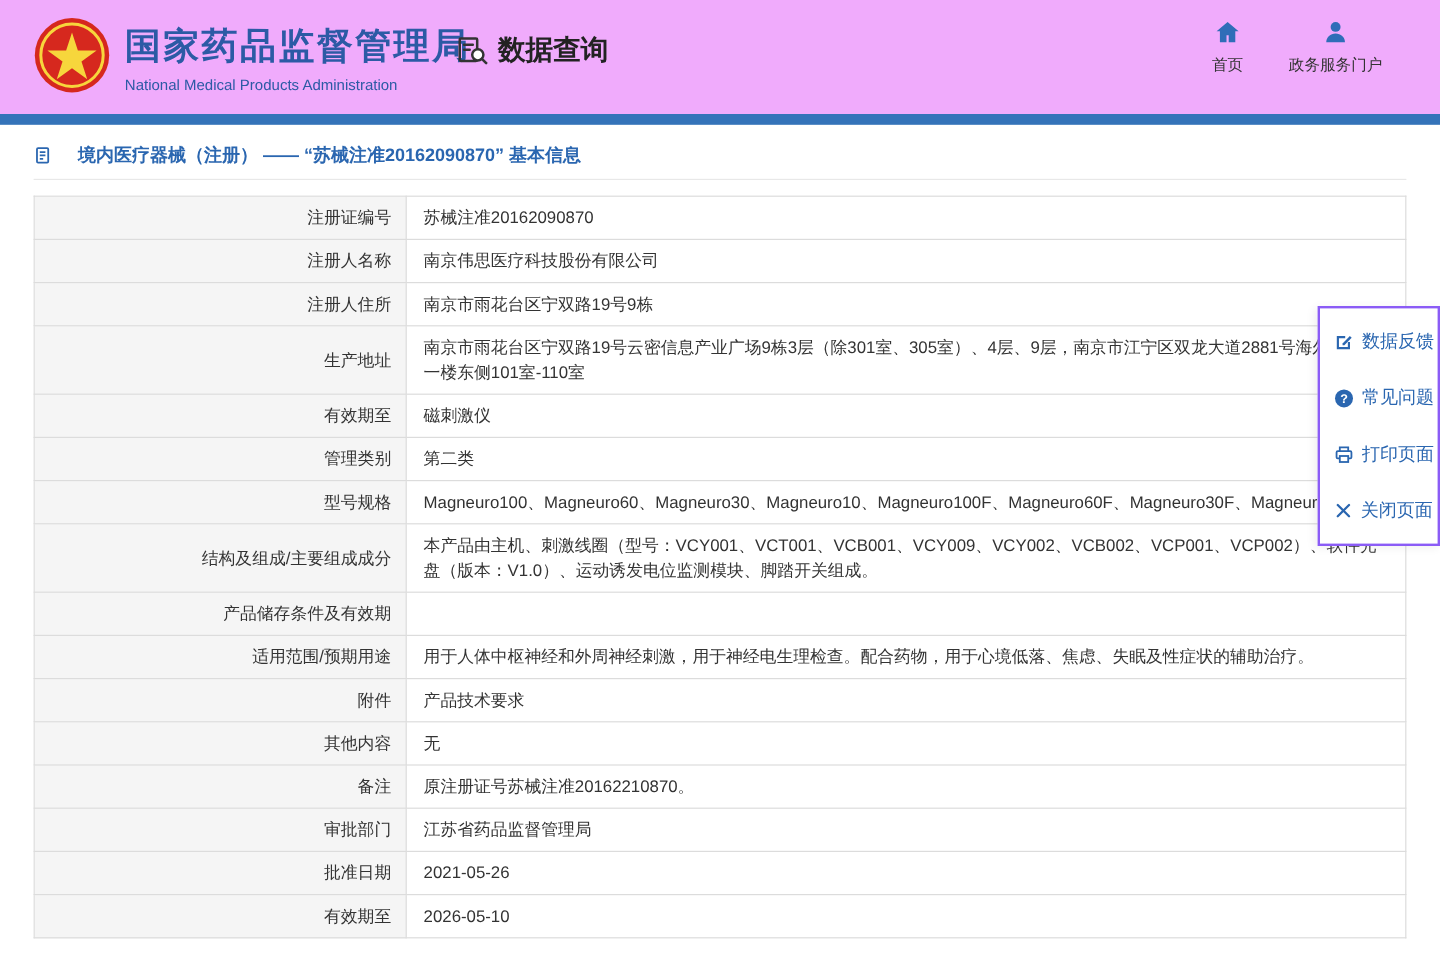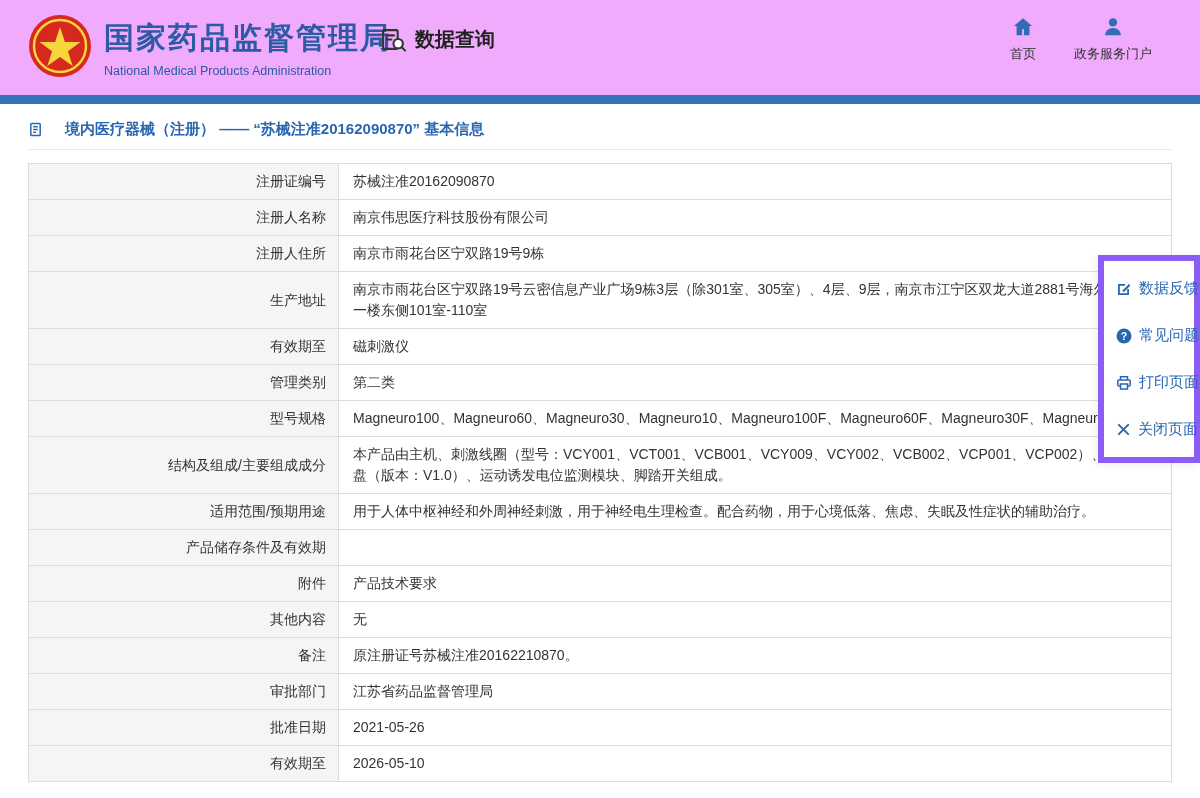--- a/index.html
+++ b/index.html
@@ -6,21 +6,21 @@
   html,body { width:1200px; height:798px; overflow:hidden; background:#fff;
     font-family:"Liberation Sans","DejaVu Sans",sans-serif; color:#333; position:relative; }
 
   
   .header { position:relative; height:95px; background:#f0abfc; }
   .emblem { position:absolute; left:28px; top:14px; width:64px; height:64px; }
   .title-block { position:absolute; left:104px; top:18px; }
   .title-cn { font-size:30px; font-weight:bold; color:#2c5aa5; letter-spacing:2px; }
   .title-en { font-size:12.5px; color:#2c5aa5; margin-top:5px; }
   .module { position:absolute; left:380px; top:26px; display:flex; align-items:center; gap:8px; cursor:pointer; }
-  .module-label { font-size:20px; font-weight:bold; color:#222; }
+  .module-label { font-size:23px; font-weight:bold; color:#222; }
   .header-nav { position:absolute; right:48px; top:16px; display:flex; gap:38px; }
   .nav-item { display:flex; flex-direction:column; align-items:center; gap:7px; cursor:pointer; }
   .nav-item .lbl { font-size:13px; color:#333; white-space:nowrap; }
 
   
   .blue-bar { height:9px; background:#3473b9; }
 
   
   .breadcrumb { margin:0 28px; padding:16px 0 10px 0; border-bottom:1px solid #e8e8e8;
     display:flex; align-items:center; gap:22px; }
@@ -29,21 +29,21 @@
   
   .reg-table { width:1144px; margin:13px 28px 0 28px; border-collapse:collapse; table-layout:fixed; }
   .reg-table th, .reg-table td { border:1px solid #dcdcdc; font-size:14px; line-height:21px;
     padding:7px 12px; vertical-align:middle; word-break:break-all; }
   .reg-table th { width:310px; background:#f5f5f5; font-weight:normal; text-align:right; color:#333; }
   .reg-table td { text-align:left; padding-left:14px; color:#333; background:#fff; }
   .reg-table tr { height:34px; }
 
   
   .side-panel { position:absolute; top:255px; right:0; width:102px; background:#fff;
-    border:6px solid #8b5cf6; box-shadow:-2px 2px 8px rgba(0,0,0,.07);
+    border:2px solid #8b5cf6; box-shadow:-2px 2px 8px rgba(0,0,0,.07);
     padding:4px 0 4px 12px; z-index:10; }
   .panel-item { display:flex; align-items:center; gap:7px; height:47px; color:#2a66b0;
     font-size:15px; cursor:pointer; white-space:nowrap; }
   .icon { flex:0 0 auto; display:inline-flex; align-items:center; }
 </style>
 </head>
 <body>
 
 <div class="header">
 
@@ -136,26 +136,26 @@
       </tr>
       <tr>
         <th>型号规格</th>
         <td>Magneuro100、Magneuro60、Magneuro30、Magneuro10、Magneuro100F、Magneuro60F、Magneuro30F、Magneuro10F</td>
       </tr>
       <tr>
         <th>结构及组成/主要组成成分</th>
         <td>本产品由主机、刺激线圈（型号：VCY001、VCT001、VCB001、VCY009、VCY002、VCB002、VCP001、VCP002）、软件光盘（版本：V1.0）、运动诱发电位监测模块、脚踏开关组成。</td>
       </tr>
       <tr>
+        <th>产品储存条件及有效期</th>
+        <td></td>
+      </tr>
+      <tr>
         <th>适用范围/预期用途</th>
         <td>用于人体中枢神经和外周神经刺激，用于神经电生理检查。配合药物，用于心境低落、焦虑、失眠及性症状的辅助治疗。</td>
-      </tr>
-      <tr>
-        <th>产品储存条件及有效期</th>
-        <td></td>
       </tr>
       <tr>
         <th>附件</th>
         <td>产品技术要求</td>
       </tr>
       <tr>
         <th>其他内容</th>
         <td>无</td>
       </tr>
       <tr>

